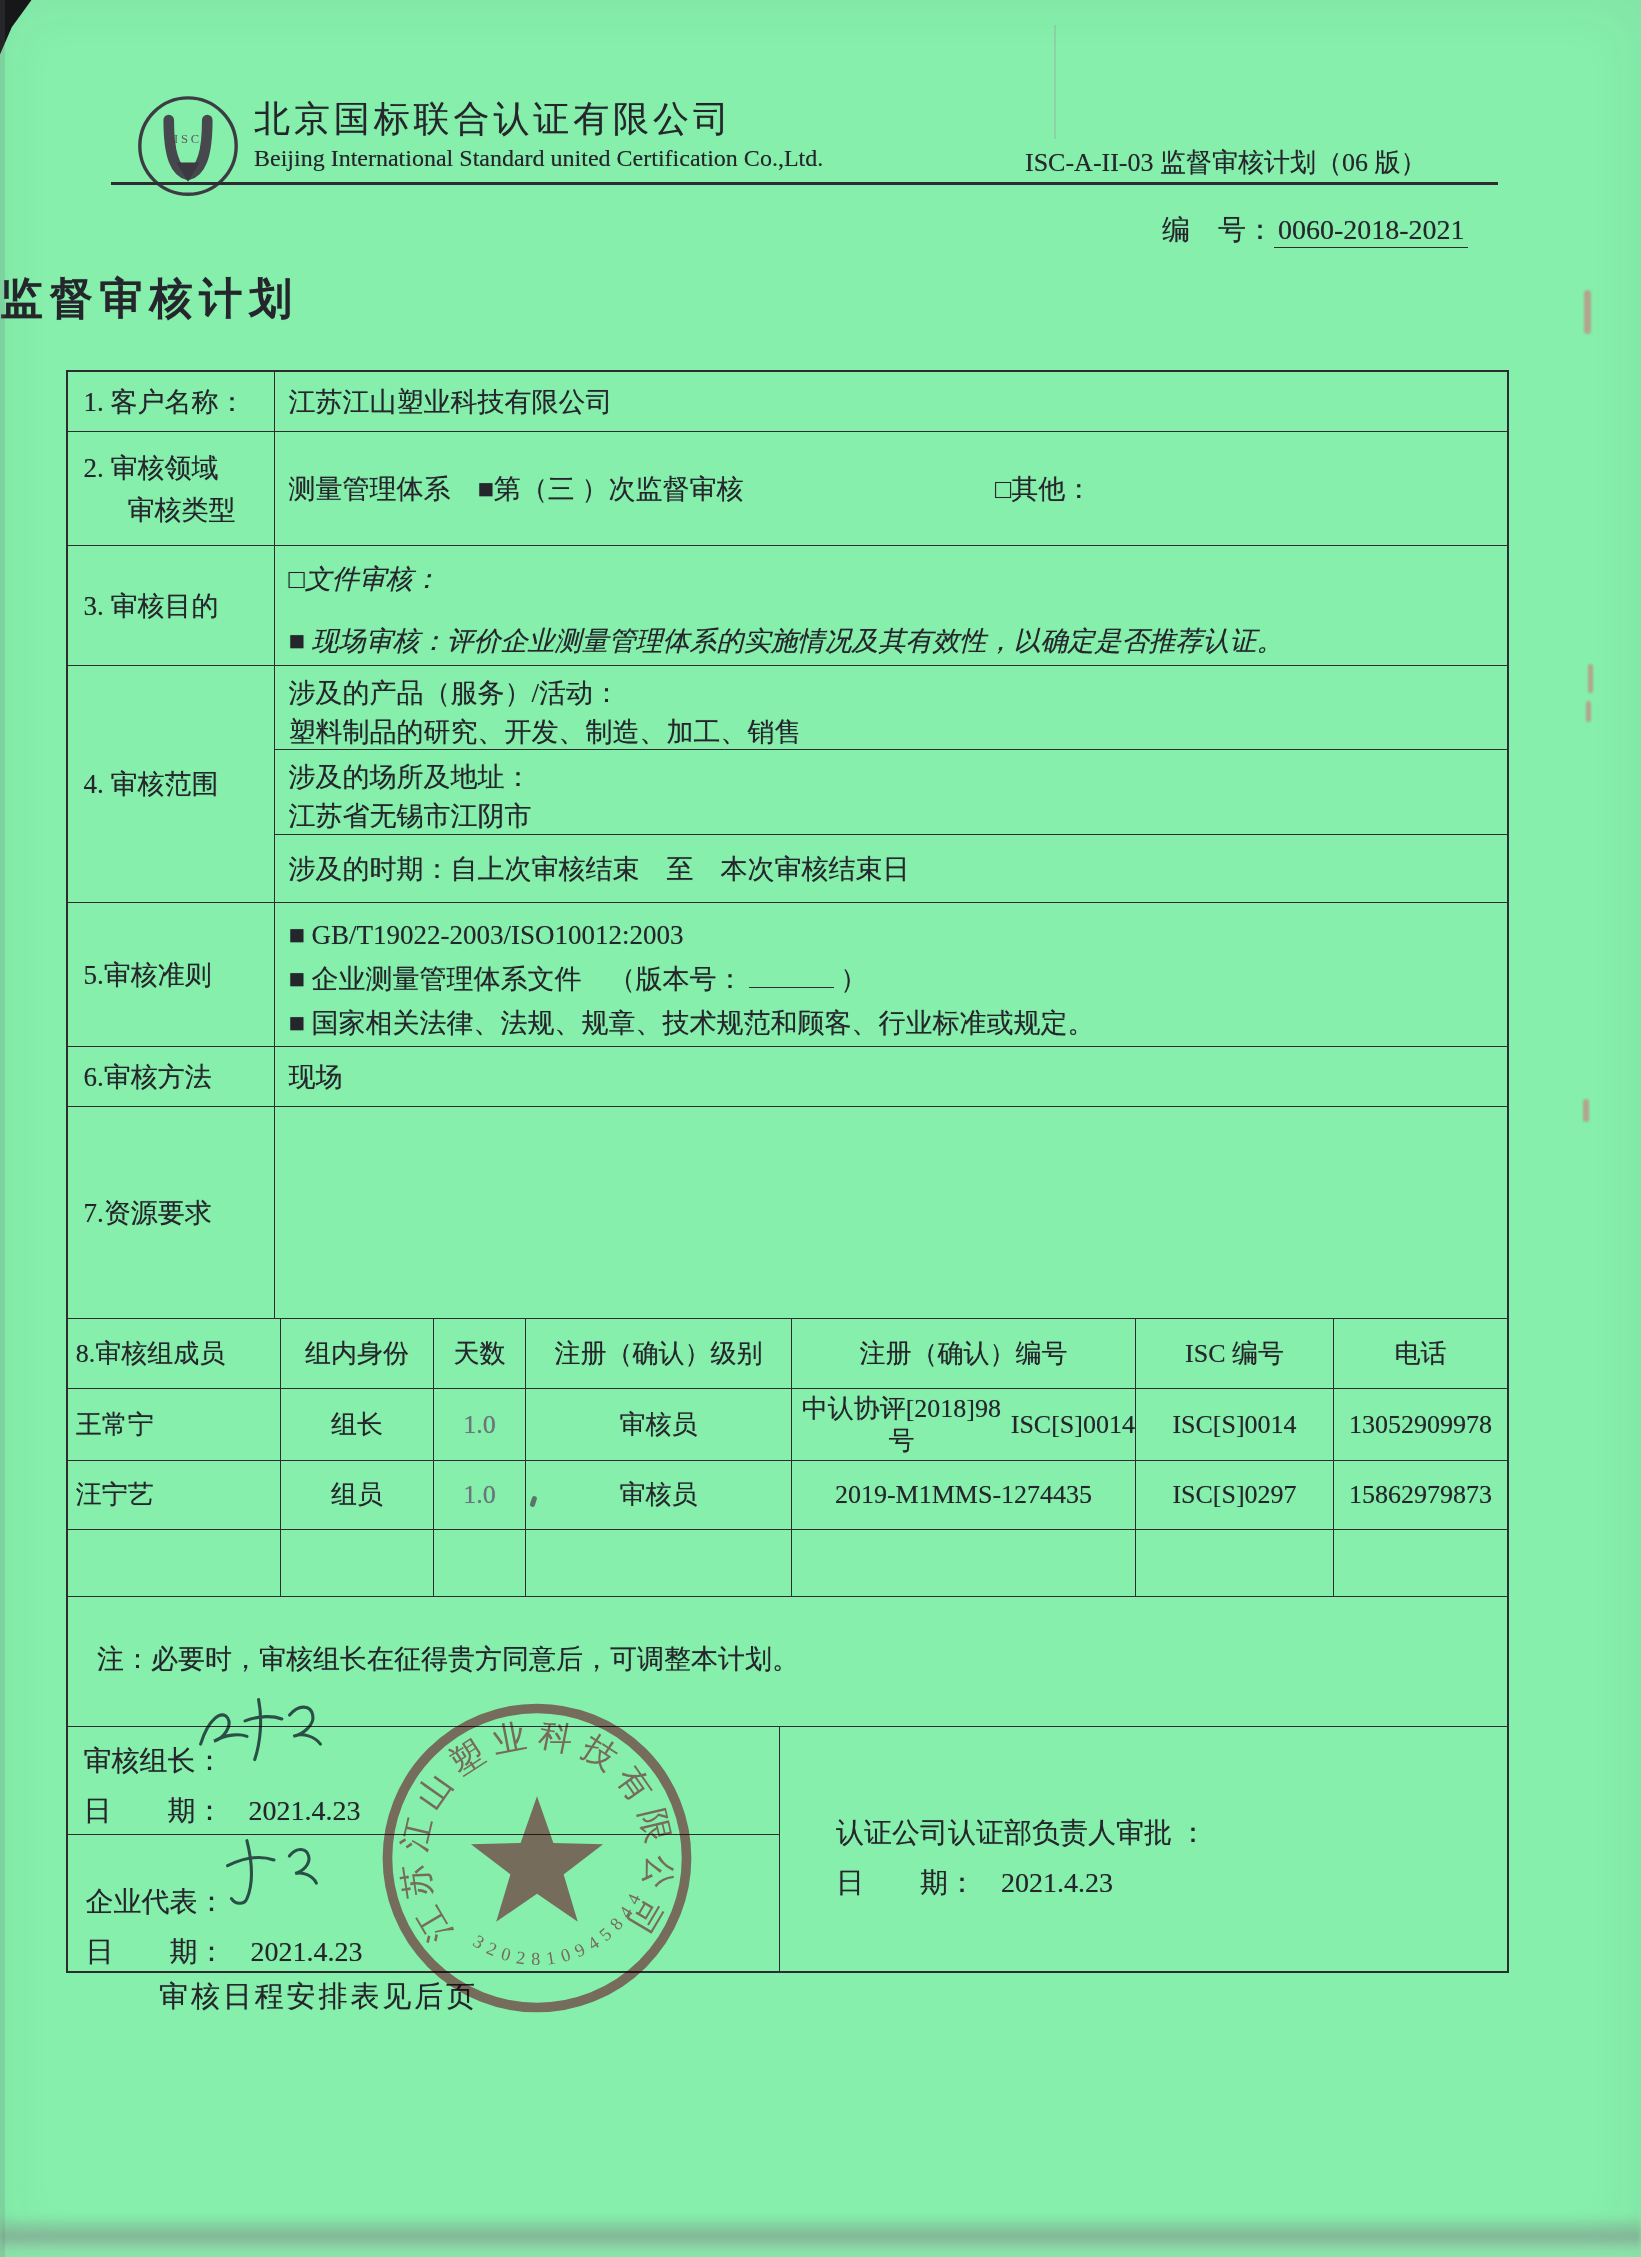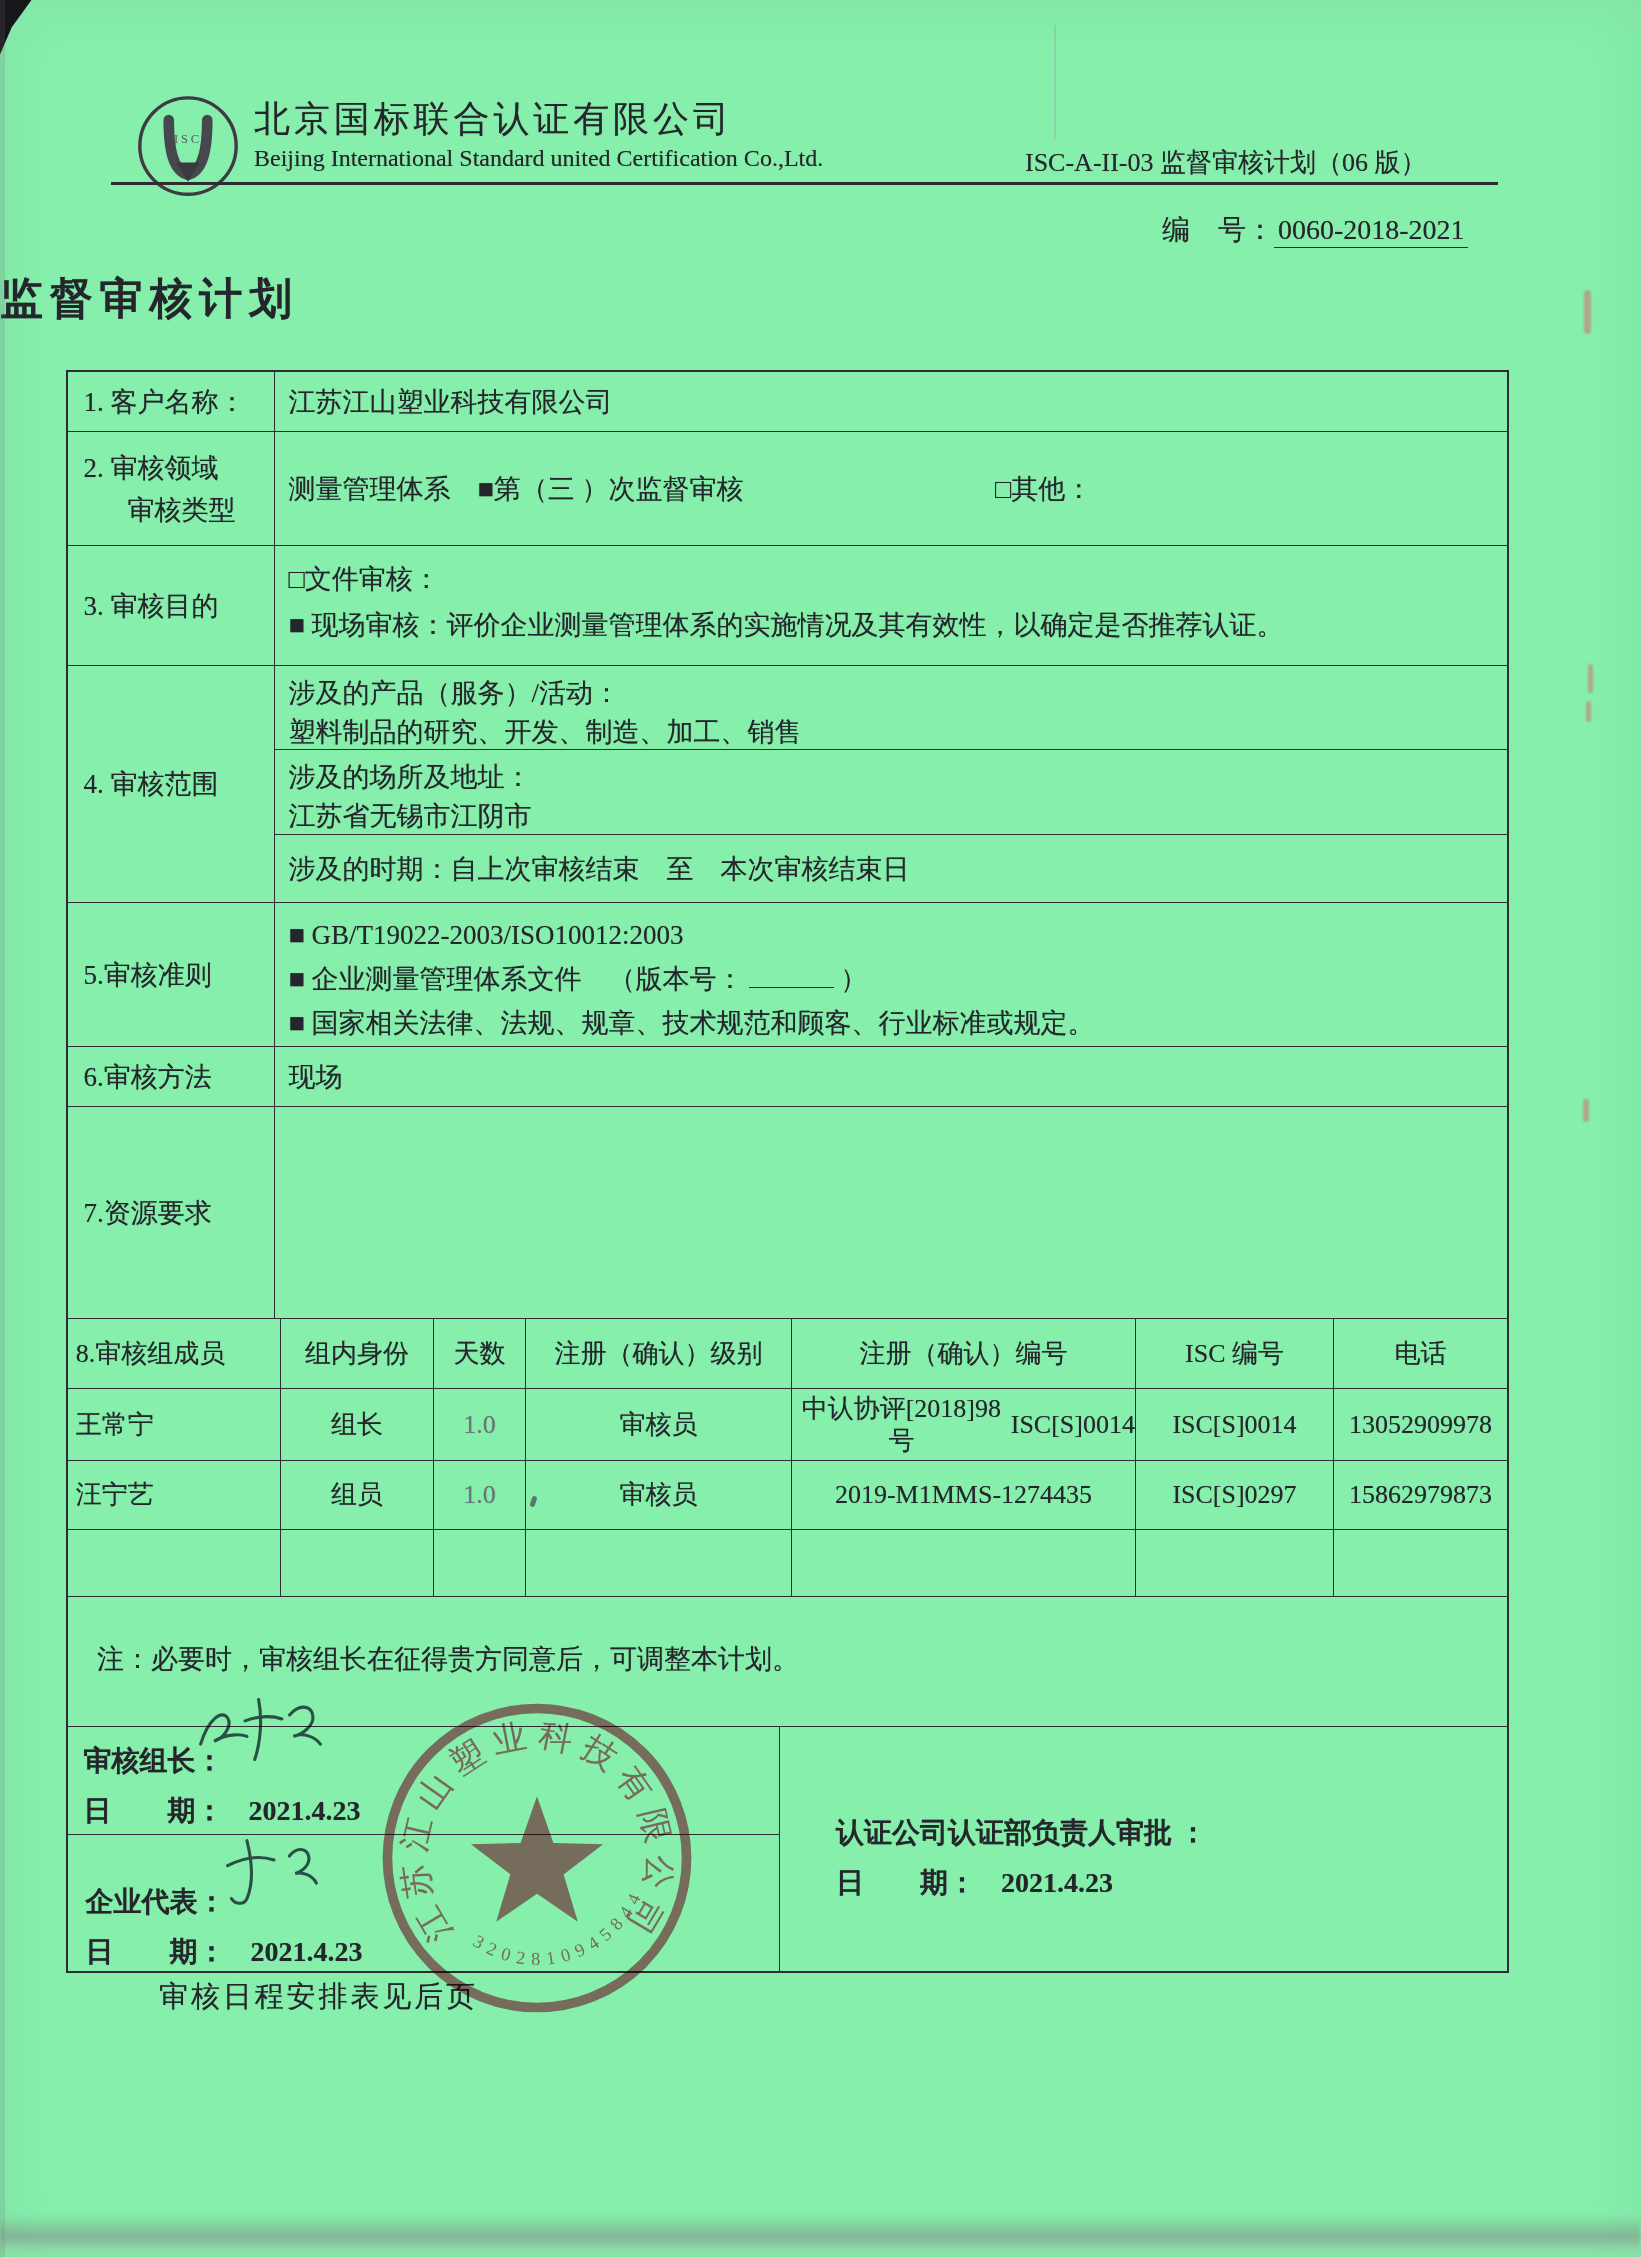--- a/index.html
+++ b/index.html
@@ -20,33 +20,33 @@
   .doc-code{position:absolute; left:1025px; top:145px; font-size:26px;}
   .head-rule{position:absolute; left:111px; top:182px; width:1387px; height:2.9px; background:#2c2c31;}
   .serial{position:absolute; left:1162px; top:211px; font-size:28px;}
   .uline{border-bottom:1.9px solid #2c2c31; padding:0 3.9px 1.9px 3.9px;}
   .title{position:absolute; left:0; top:270px; width:1622px; text-align:left;
          font-size:43px; font-weight:700; letter-spacing:6.8px;}
 
   
   .tbl{position:absolute; left:66px; top:370px; width:1443px; border:2.9px solid #2c2c31; background:transparent;}
   .trow{display:flex; border-bottom:1.9px solid #2c2c31;}
-  .trow:last-child{border-bottom:none;font-weight:bold;}
+  .trow:last-child{border-bottom:none;}
   .lbl{width:207px; border-right:1.9px solid #2c2c31; display:flex; flex-direction:column;
        justify-content:center; padding-left:15.4px; font-size:27px;}
   .cnt{flex:1; font-size:27px; position:relative;}
 
   .h62{height:60px;} .h118{height:114px;} .h124{height:120px;} .h245{height:237px;}
   .h149{height:144px;} .h220{height:212px;} .h72{height:70px;} .h75{height:72px;}
   .h71{height:69px;} .h69{height:67px;} .h135{height:130px;} .h253{height:244px;}
 
   .vcenter{display:flex; align-items:center; padding-left:13.5px;}
   .col{display:flex; flex-direction:column; padding-left:13.5px;}
   .r2-other{position:absolute; left:720px; top:0; height:100%; display:flex; align-items:center;}
-  .r3-cnt{padding-top:15.4px; gap:10px;}
+  .r3-cnt{padding-top:15.4px; gap:26px;font-style:italic;}
   .sub{border-bottom:1.9px solid #2c2c31; padding-left:13.5px;}
   .sub:last-child{border-bottom:none;}
   .sub1{height:85px; padding-top:7.7px; line-height:39px;}
   .sub2{height:84px; padding-top:7.7px; line-height:39px;}
   .sub3{height:68px; display:flex; align-items:center;}
   .r5-cnt{padding-top:9.7px; line-height:44px;}
   .r7-cnt{padding-top:12.6px; line-height:48px; padding-left:33px;}
   .blank-line{display:inline-block; width:85px; border-bottom:1.9px solid #2c2c31; height:25px; margin:0 5.8px;}
 
   

